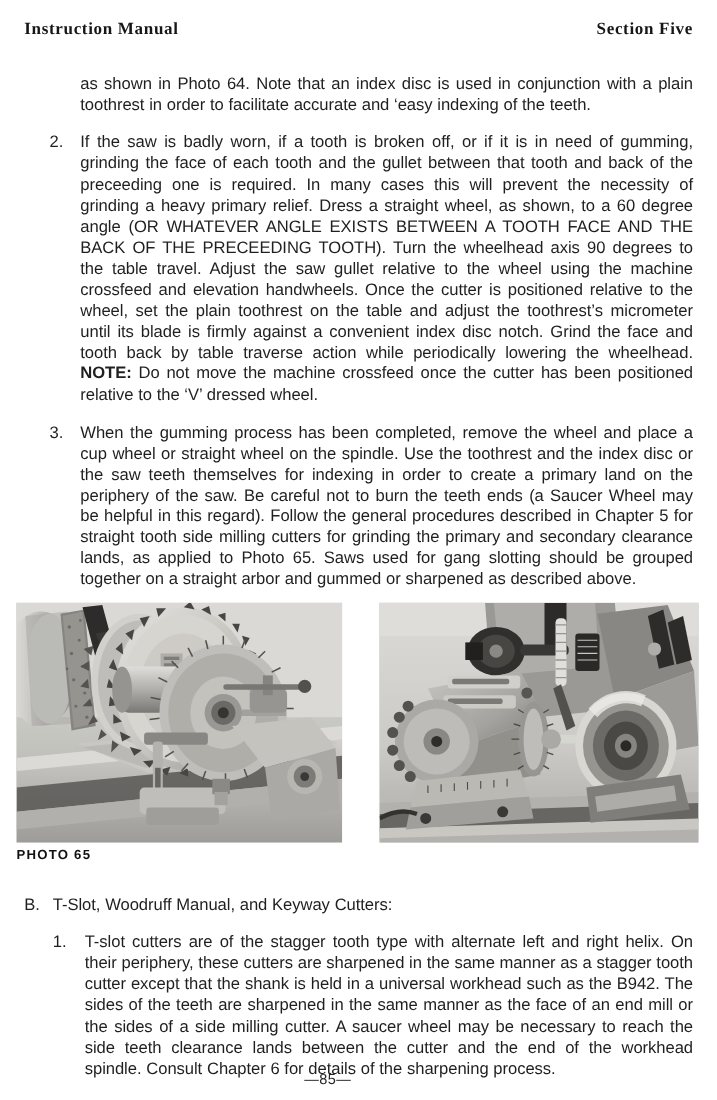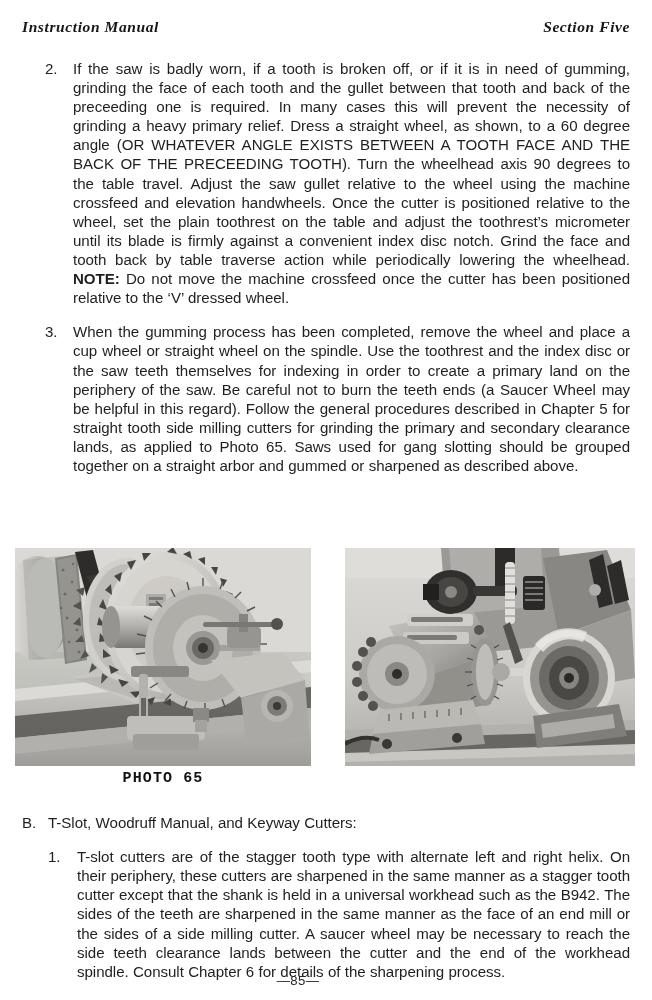--- a/index.html
+++ b/index.html
@@ -22,21 +22,20 @@
     top: 18px;
     left: 0;
     width: 652px;
     height: 22px;
   }
   .running-head .rh-left,
   .running-head .rh-right {
     position: absolute;
     top: 0;
     font-family: "Liberation Serif", "DejaVu Serif", serif;
-    font-style: italic;
     font-weight: 700;
     font-size: 15.5px;
     letter-spacing: 0.6px;
     color: #161616;
     white-space: nowrap;
   }
   .running-head .rh-left  { left: 22px; }
   .running-head .rh-right { right: 22px; text-align: right; }
 
   
@@ -128,27 +127,25 @@
     overflow: hidden;
     background: #b9b9b6;
   }
   .photo-frame.left  { left: 15px;  width: 296px; height: 218px; }
   .photo-frame.right { left: 345px; width: 290px; height: 218px; }
   .photo-frame svg { display: block; width: 100%; height: 100%; }
 
   .photo-caption {
     position: absolute;
     top: 222px;
-    font-size: 15px;
+    font-size: 12px;
     font-weight: 700;
     letter-spacing: 1.1px;
     color: #111;
-    text-align: center;
     white-space: nowrap;
-    font-family: Liberation Mono, monospace;
   }
   .photo-caption.left  { left: 15px;  width: 296px; }
   .photo-caption.right { left: 345px; width: 290px; }
 
   
   .folio {
     position: absolute;
     left: 0;
     bottom: 12px;
     width: 596px;
@@ -161,20 +158,21 @@
 </head>
 <body>
 
 <div class="running-head">
   <div class="rh-left">Instruction Manual</div>
   <div class="rh-right">Section Five</div>
 </div>
 
 <div class="page-body">
 
+  <p class="para cont">as shown in Photo 64.  Note that an index disc is used in conjunction with a plain toothrest in order to facilitate accurate and ‘easy indexing of the teeth.</p>
 
   <p class="para item">
     <span class="marker">2.</span><span>If the saw is badly worn, if a tooth is broken off, or if it is in need of gumming, grinding the face of each tooth and the gullet between that tooth and back of the preceeding one is required.  In many cases this will prevent the necessity of grinding a heavy primary relief.  Dress a straight wheel, as shown, to a 60 degree angle (OR WHATEVER ANGLE EXISTS BETWEEN A TOOTH FACE AND THE BACK OF THE PRECEEDING TOOTH).  Turn the wheelhead axis 90 degrees to the table travel.  Adjust the saw gullet relative to the wheel using the machine crossfeed and elevation handwheels.  Once the cutter is positioned relative to the wheel, set the plain toothrest on the table and adjust the toothrest’s micrometer until its blade is firmly against a convenient index disc notch.  Grind the face and tooth back by table traverse action while periodically lowering the wheelhead.  </span><span class="strong">NOTE:</span><span> Do not move the machine crossfeed once the cutter has been positioned relative to the ‘V’ dressed wheel.</span>
   </p>
 
   <p class="para item">
     <span class="marker">3.</span><span>When the gumming process has been completed, remove the wheel and place a cup wheel or straight wheel on the spindle.  Use the toothrest and the index disc or the saw teeth themselves for indexing in order to create a primary land on the periphery of the saw.  Be careful not to burn the teeth ends (a Saucer Wheel may be helpful in this regard).  Follow the general procedures described in Chapter 5 for straight tooth side milling cutters for grinding the primary and secondary clearance lands, as applied to Photo 65.  Saws used for gang slotting should be grouped together on a straight arbor and gummed or sharpened as described above.</span>
   </p>
 
 </div>

